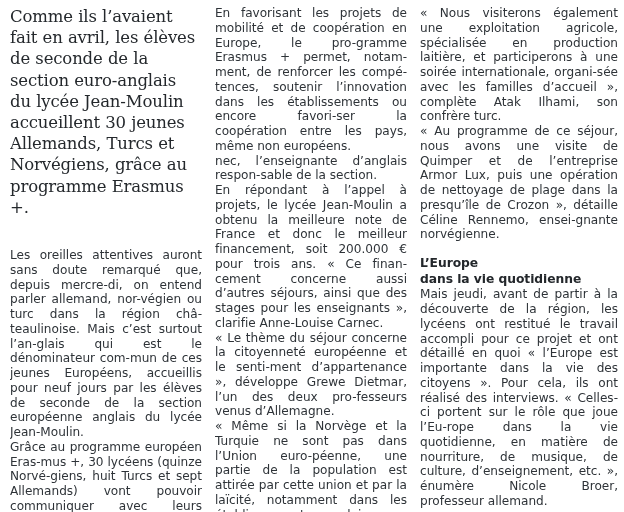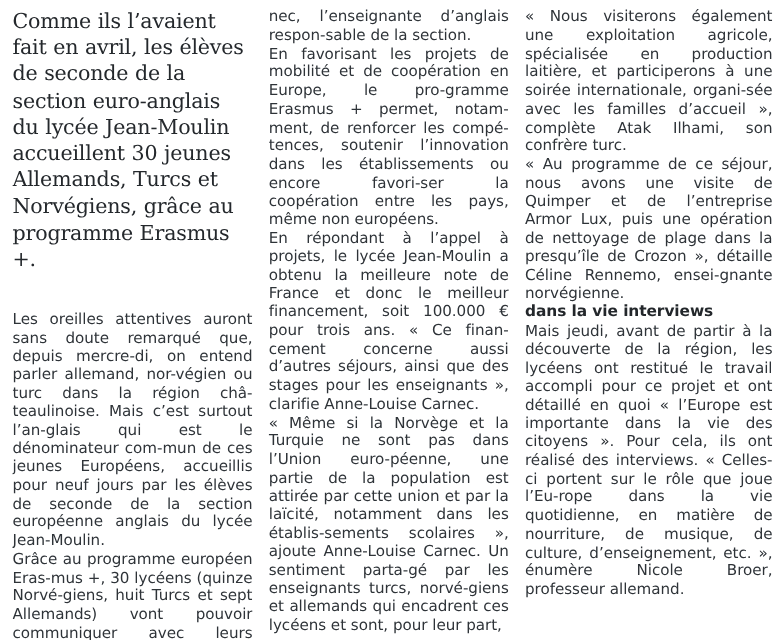--- a/index.html
+++ b/index.html
@@ -91,28 +91,30 @@
 <div id="article">
   <div class="columns">
 
     <div class="col col-1">
       <p class="intro">Comme ils l’avaient fait en avril, les élèves de seconde de la section euro-anglais du lycée Jean-Moulin accueillent 30 jeunes Allemands, Turcs et Norvégiens, grâce au programme Erasmus +.</p>
       <p class="para">Les oreilles attentives auront sans doute remarqué que, depuis mercre-​di, on entend parler allemand, nor-​végien ou turc dans la région châ-​teaulinoise. Mais c’est surtout l’an-​glais qui est le dénominateur com-​mun de ces jeunes Européens, accueillis pour neuf jours par les élèves de seconde de la section européenne anglais du lycée Jean-Moulin.</p>
       <p class="para">Grâce au programme européen Eras-​mus +, 30 lycéens (quinze Norvé-​giens, huit Turcs et sept Allemands) vont pouvoir communiquer avec leurs homologues français. « Accueillis dans les familles, ils se retrouvent, deux à trois fois par an, durant les trois ans que dure le pro-​gramme, chaque pays recevant deux fois », précise Anne-Louise Car-</p>
     </div>
 
     <div class="col col-2">
+      <p class="para">En favorisant les projets de mobilité et de coopération en Europe, le pro-​gramme Erasmus + permet, notam-​ment, de renforcer les compé-​tences, soutenir l’innovation dans les établissements ou encore favori-​ser la coopération entre les pays, même non européens.</p>
       <p class="para">nec, l’enseignante d’anglais respon-​sable de la section.</p>
-      <p class="para">En favorisant les projets de mobilité et de coopération en Europe, le pro-​gramme Erasmus + permet, notam-​ment, de renforcer les compé-​tences, soutenir l’innovation dans les établissements ou encore favori-​ser la coopération entre les pays, même non européens.</p>
-      <p class="para">En répondant à l’appel à projets, le lycée Jean-Moulin a obtenu la meilleure note de France et donc le meilleur financement, soit 100.000 € pour trois ans. « Ce finan-​cement concerne aussi d’autres séjours, ainsi que des stages pour les enseignants », clarifie Anne-Louise Carnec.</p>
+      <p class="para">En répondant à l’appel à projets, le lycée Jean-Moulin a obtenu la meilleure note de France et donc le meilleur financement, soit 200.000 € pour trois ans. « Ce finan-​cement concerne aussi d’autres séjours, ainsi que des stages pour les enseignants », clarifie Anne-Louise Carnec.</p>
+      <p class="para">« Le thème du séjour concerne la citoyenneté européenne et le senti-​ment d’appartenance », développe Grewe Dietmar, l’un des deux pro-​fesseurs venus d’Allemagne.</p>
       <p class="para">« Même si la Norvège et la Turquie ne sont pas dans l’Union euro-​péenne, une partie de la population est attirée par cette union et par la laïcité, notamment dans les établis-​sements scolaires », ajoute Anne-Louise Carnec. Un sentiment parta-​gé par les enseignants turcs, norvé-​giens et allemands qui encadrent ces lycéens et sont, pour leur part,</p>
     </div>
 
     <div class="col col-3">
       <p class="para">« Nous visiterons également une exploitation agricole, spécialisée en production laitière, et participerons à une soirée internationale, organi-​sée avec les familles d’accueil », complète Atak Ilhami, son confrère turc.</p>
       <p class="para">« Au programme de ce séjour, nous avons une visite de Quimper et de l’entreprise Armor Lux, puis une opération de nettoyage de plage dans la presqu’île de Crozon », détaille Céline Rennemo, ensei-​gnante norvégienne.</p>
-      <h2 class="subhead-cont">dans la vie interviews</h2>
+      <h2 class="subhead tight">L’Europe</h2>
+      <h2 class="subhead-cont">dans la vie quotidienne</h2>
       <p class="para">Mais jeudi, avant de partir à la découverte de la région, les lycéens ont restitué le travail accompli pour ce projet et ont détaillé en quoi « l’Europe est importante dans la vie des citoyens ». Pour cela, ils ont réalisé des interviews. « Celles-​ci portent sur le rôle que joue l’Eu-​rope dans la vie quotidienne, en matière de nourriture, de musique, de culture, d’enseignement, etc. », énumère Nicole Broer, professeur allemand.</p>
 
     </div>
 
   </div>
 </div>
 
 </body></html>

